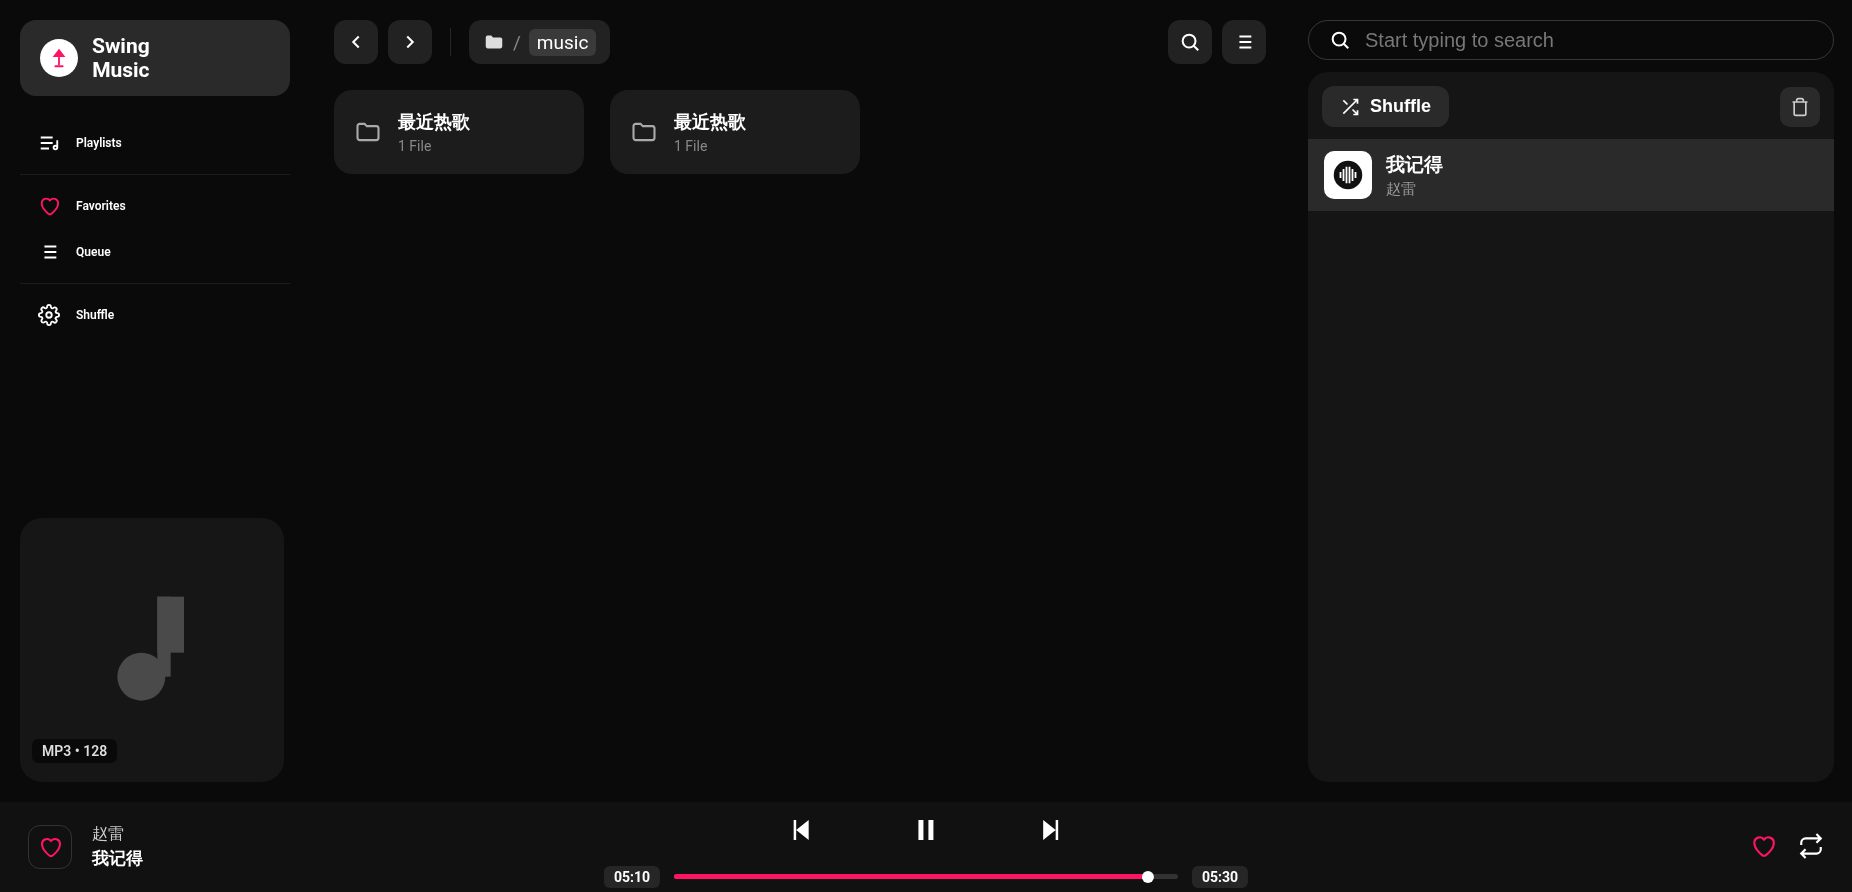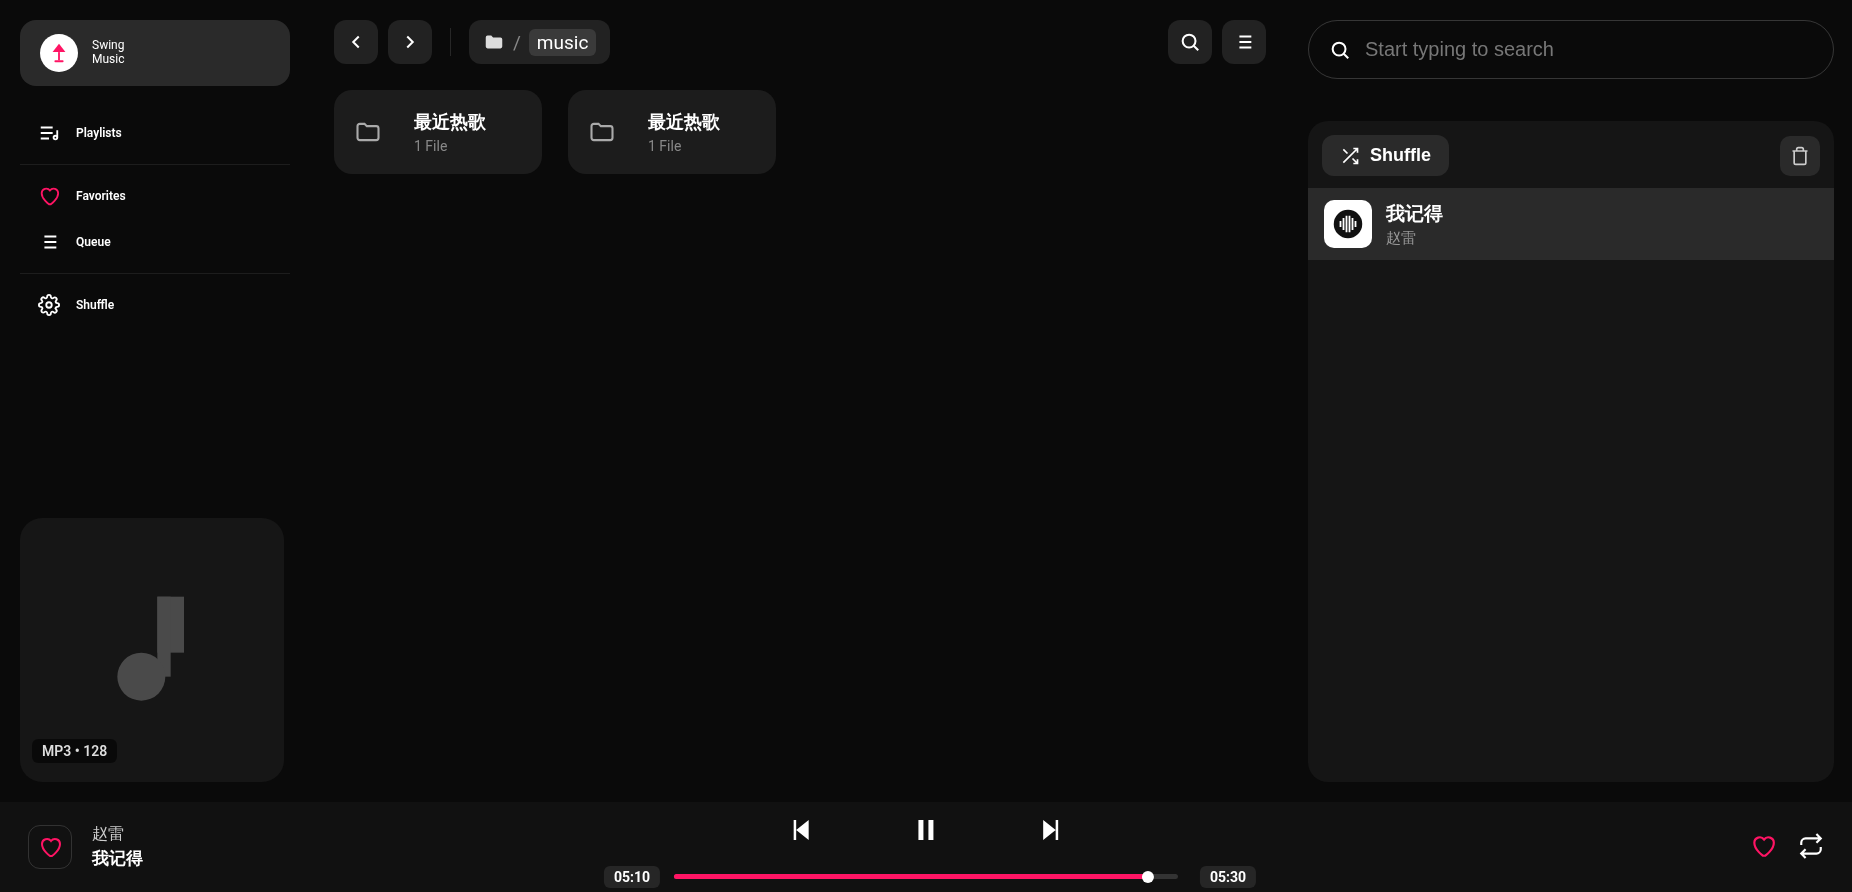--- a/index.html
+++ b/index.html
@@ -14,21 +14,21 @@
 .sidebar { width: 310px; padding: 20px 20px 20px 20px; display: flex; flex-direction: column; }
 .logo-card {
   background: #2a2a2a; border-radius: 16px; padding: 14px 20px;
   display: flex; align-items: center; gap: 14px; margin-bottom: 24px; cursor: pointer;
 }
 .logo-circle {
   width: 38px; height: 38px; border-radius: 50%; background: #fff;
   display: flex; align-items: center; justify-content: center;
 }
 .logo-lamp { width: 22px; height: 22px; }
-.logo-text { font-size: 12px; font-weight: 400; line-height: 1.15; }
+.logo-text { font-size: 21px; font-weight: 700; line-height: 1.15; text-align: center; }
 .nav-item {
   display: flex; align-items: center; gap: 16px; padding: 12px 18px;
   font-size: 12px; font-weight: 600; cursor: pointer; border-radius: 10px; position: relative;
 }
 .nav-item.active::before {
   content: ""; position: absolute; left: -20px; top: 8px; bottom: 8px; width: 4px;
   background: #ff1464; border-radius: 2px;
 }
 .nav-icon { width: 22px; height: 22px; flex-shrink: 0; }
 .nav-divider { border: none; border-top: 1px solid rgba(255,255,255,0.08); margin: 8px 0; }
@@ -56,32 +56,32 @@
 .breadcrumb {
   background: #222; border-radius: 12px; height: 44px; padding: 0 14px;
   display: flex; align-items: center; gap: 8px; font-size: 19px; cursor: pointer;
 }
 .breadcrumb .slash { color: #888; }
 .breadcrumb .crumb-cur { background: #3a3a3a; padding: 2px 8px; border-radius: 6px; }
 .topbar .spacer { flex: 1; }
 
 .folder-grid { display: flex; gap: 26px; flex-wrap: wrap; }
 .folder-card {
-  width: 208px; background: #1c1c1c; border-radius: 18px; padding: 20px;
-  display: flex; align-items: center; gap: 32px; cursor: pointer;
+  width: 250px; background: #1c1c1c; border-radius: 18px; padding: 20px;
+  display: flex; align-items: center; gap: 16px; cursor: pointer;
 }
 .folder-card svg { width: 28px; height: 28px; stroke: #aaa; fill: none; stroke-width: 1.8; }
 .folder-name { font-size: 18px; font-weight: 700; }
 .folder-sub { font-size: 14px; color: #888; margin-top: 4px; }
 
 .rightpane { width: 562px; padding: 20px 18px; display: flex; flex-direction: column; }
 .search-wrap {
   border: 1px solid rgba(255,255,255,0.18); border-radius: 999px;
-  height: 59px; display: flex; align-items: center; gap: 14px; padding: 8px 20px;
-  margin-bottom: 42px;
+  height: 40px; display: flex; align-items: center; gap: 14px; padding: 8px 20px;
+  margin-bottom: 12px;
 }
 .search-wrap svg { width: 22px; height: 22px; stroke: #fff; stroke-width: 2.2; fill: none; }
 .search-wrap input {
   flex: 1; background: transparent; border: none; outline: none;
   color: #fff; font-size: 20px;
 }
 .search-wrap input::placeholder { color: #777; }
 .queue-box { background: #151515; border-radius: 20px; flex: 1; padding: 14px 0; overflow: hidden; }
 .queue-header { display: flex; align-items: center; gap: 20px; padding: 0 14px 12px 14px; }
 .shuffle-btn {
@@ -119,21 +119,21 @@
 .fav-btn svg { width: 24px; height: 24px; stroke: #ff1464; fill: none; stroke-width: 2; }
 .np-info { display: flex; flex-direction: column; }
 .np-artist { font-size: 16px; color: #ccc; }
 .np-title { font-size: 17px; font-weight: 700; margin-top: 2px; }
 .center-controls {
   position: absolute; left: 50%; transform: translateX(-50%);
   display: flex; align-items: center; gap: 32px;
 }
 .time-pill {
   background: #262626; padding: 3px 10px; border-radius: 6px;
-  font-size: 14px; font-weight: 700; margin-left: 8px;
+  font-size: 14px; font-weight: 700;
 }
 .ctrl-btn { background: none; border: none; cursor: pointer; padding: 8px; }
 .ctrl-btn svg { width: 30px; height: 30px; fill: #fff; }
 .prog-wrap { display: flex; align-items: center; gap: 14px; }
 .prog-track {
   width: 504px; height: 5px; background: #333; border-radius: 3px; position: relative; cursor: pointer;
 }
 .prog-fill { height: 100%; background: #ff1464; border-radius: 3px; width: 94%; }
 .prog-thumb {
   position: absolute; top: 50%; left: 94%; transform: translate(-50%,-50%);

